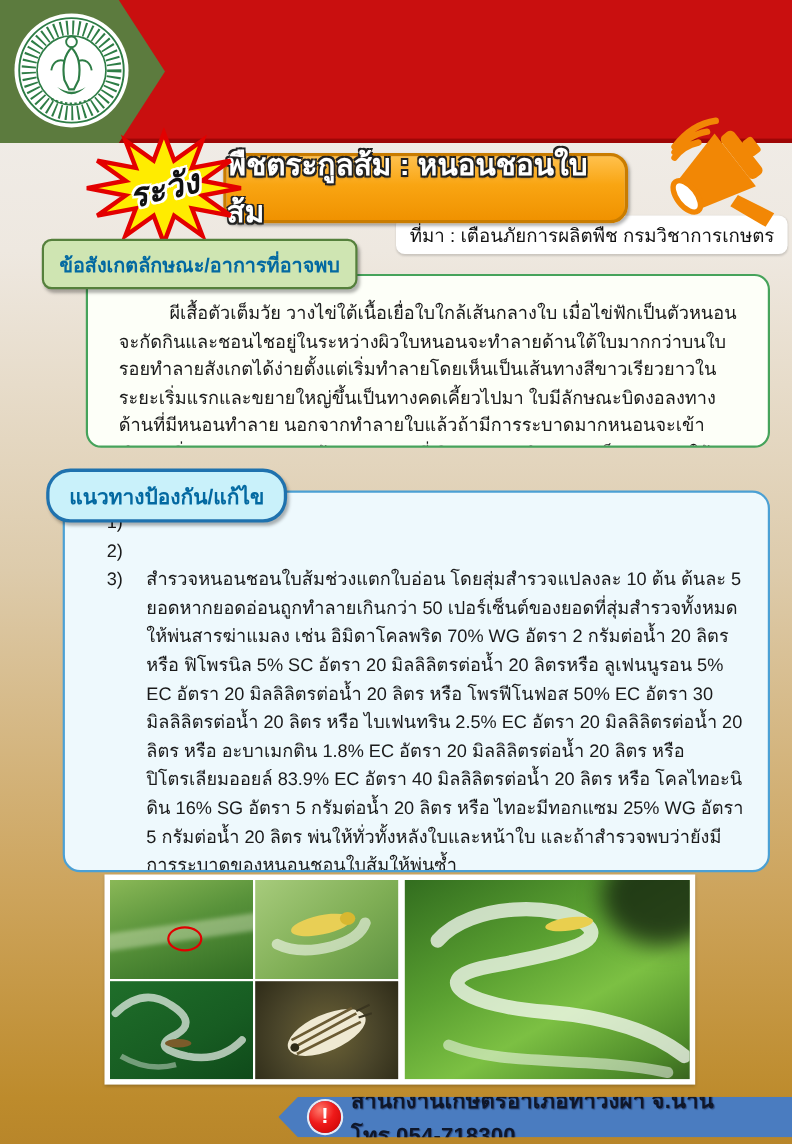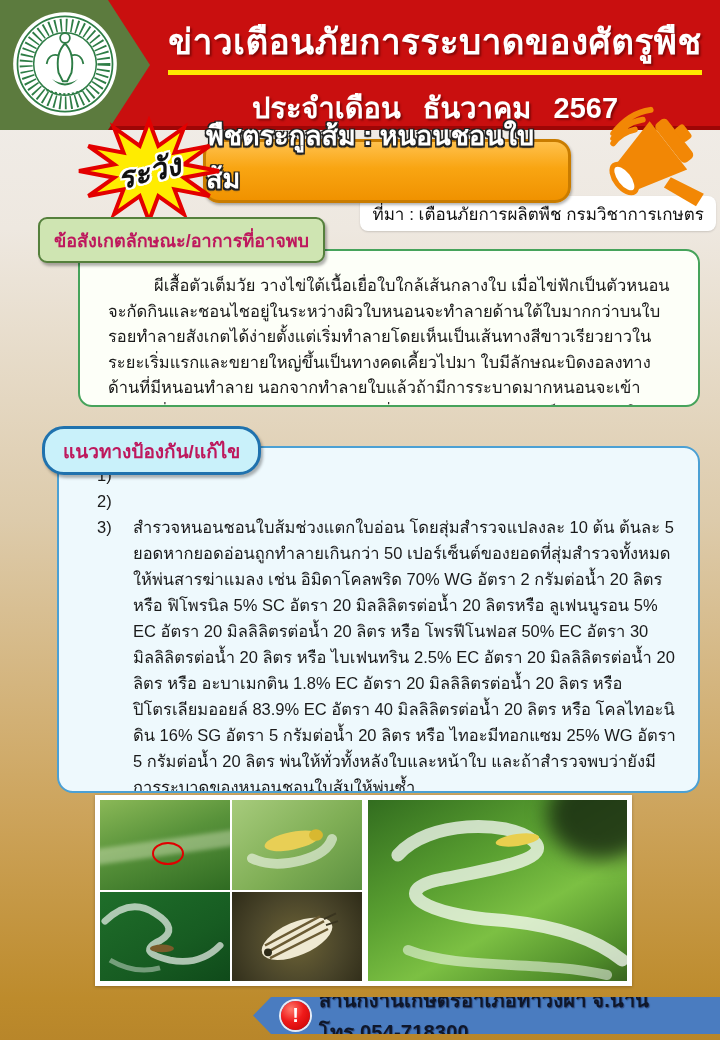--- a/index.html
+++ b/index.html
@@ -20,28 +20,28 @@
   .sub-title{margin-top:10px;font-size:29px;font-weight:bold;color:#fff;word-spacing:14px;
     text-shadow:2px 2px 2px rgba(80,0,0,.55);}
   
   .starburst{position:absolute;left:73px;top:116px;width:152px;height:110px;z-index:5;}
   .starburst .label{position:absolute;left:0;top:0;width:100%;height:100%;display:flex;align-items:center;justify-content:center;
     transform:rotate(-14deg);font-size:30px;font-weight:bold;font-style:italic;color:#111;
     text-shadow:-2px -2px 0 #fff,2px -2px 0 #fff,-2px 2px 0 #fff,2px 2px 0 #fff,0 -2px 0 #fff,0 2px 0 #fff,-2px 0 0 #fff,2px 0 0 #fff;}
   .banner{position:absolute;left:203px;top:139px;width:362px;height:58px;z-index:4;
     background:linear-gradient(180deg,#ffc14d 0%,#f9a512 45%,#f09200 100%);
     border:3px solid #c97c00;border-radius:16px;box-shadow:1px 2px 3px rgba(0,0,0,.3);
-    display:flex;align-items:flex-end;justify-content:center;}
+    display:flex;align-items:center;justify-content:center;}
   .banner span{font-size:27px;font-weight:bold;color:#fff;
     text-shadow:-1.5px -1.5px 0 #222,1.5px -1.5px 0 #222,-1.5px 1.5px 0 #222,1.5px 1.5px 0 #222,0 2px 2px #444;}
   .megaphone{position:absolute;left:601px;top:100px;width:119px;height:128px;z-index:3;}
   .source-box{position:absolute;right:4px;top:196px;background:#fff;border-radius:8px;padding:4px 12px;
     font-size:17px;color:#111;z-index:2;box-shadow:0 1px 2px rgba(0,0,0,.15);text-align:center;}
   
-  .tab{position:absolute;font-weight:bold;color:#be185d;z-index:6;}
+  .tab{position:absolute;font-weight:bold;color:#0369a1;z-index:6;}
   .tab1{left:38px;top:217px;background:#cfe5b2;border:2px solid #55803c;border-radius:9px;
     padding:7px 14px 6px 14px;font-size:18px;box-shadow:2px 3px 3px rgba(0,0,0,.3);}
   .body1{position:absolute;left:78px;top:249px;width:622px;height:158px;background:#fdfff8;
     border:2px solid #46a35b;border-radius:4px 14px 14px 14px;box-sizing:border-box;
     padding:10px 16px 6px 16px;z-index:5;overflow:hidden;}
   .body1 p{margin:12px;font-size:16.5px;line-height:25.5px;color:#1a1a1a;text-indent:46px;}
   .tab2{left:42px;top:426px;background:#c9f1fa;border:3px solid #1f72ae;border-radius:22px;
     padding:7px 18px 6px 18px;font-size:19px;box-shadow:2px 3px 3px rgba(0,0,0,.3);}
   .body2{position:absolute;left:57px;top:446px;width:643px;height:347px;background:#eef9fd;
     border:2px solid #4ba0d4;border-radius:16px;box-sizing:border-box;
@@ -91,24 +91,20 @@
       <circle cx="50" cy="50" r="36" fill="none" stroke="#2e7d46" stroke-width="12" stroke-dasharray="1.6 3.4"></circle>
       <circle cx="50" cy="50" r="29" fill="none" stroke="#2e7d46" stroke-width="1.4"></circle>
       <circle cx="50" cy="26" r="4.5" fill="none" stroke="#2e7d46" stroke-width="1.6"></circle>
       <path d="M50,31 C44,37 42,46 44,58 L48,66 L52,66 L56,58 C58,46 56,37 50,31 Z" fill="none" stroke="#2e7d46" stroke-width="1.8"></path>
       <path d="M44,42 C38,40 34,44 33,50 M56,42 C62,40 66,44 67,50" fill="none" stroke="#2e7d46" stroke-width="1.6"></path>
       <path d="M38,64 Q50,72 62,64 Q56,70 50,70 Q44,70 38,64 Z" fill="#2e7d46"></path>
       <path d="M33,74 Q50,82 67,74" fill="none" stroke="#2e7d46" stroke-width="2" stroke-dasharray="2 2"></path>
     </svg>
   </div>
 
-  <div class="title-wrap">
-    <div><span class="main-title">ข่าวเตือนภัยการระบาดของศัตรูพืช</span></div>
-    <div class="sub-title">ประจำเดือน ธันวาคม 2567</div>
-  </div>
 
   <div class="starburst">
     <svg width="152" height="110" viewBox="0 0 150 110">
       <polygon points="145,55 109.8,61.7 135.6,80 100.5,73.4 110,98.3 84.3,80.1 75,105 65.7,80.1 40,98.3 49.5,73.4 14.4,80 40.2,61.7 5,55 40.2,48.3 14.4,30 49.5,36.6 40,11.7 65.7,29.9 75,5 84.3,29.9 110,11.7 100.5,36.6 135.6,30 109.8,48.3" fill="#ffec00" stroke="#e30000" stroke-width="4"></polygon>
     </svg>
     <div class="label">ระวัง</div>
   </div>
 
   <div class="banner">
     <span>พืชตระกูลส้ม : หนอนชอนใบส้ม</span>

